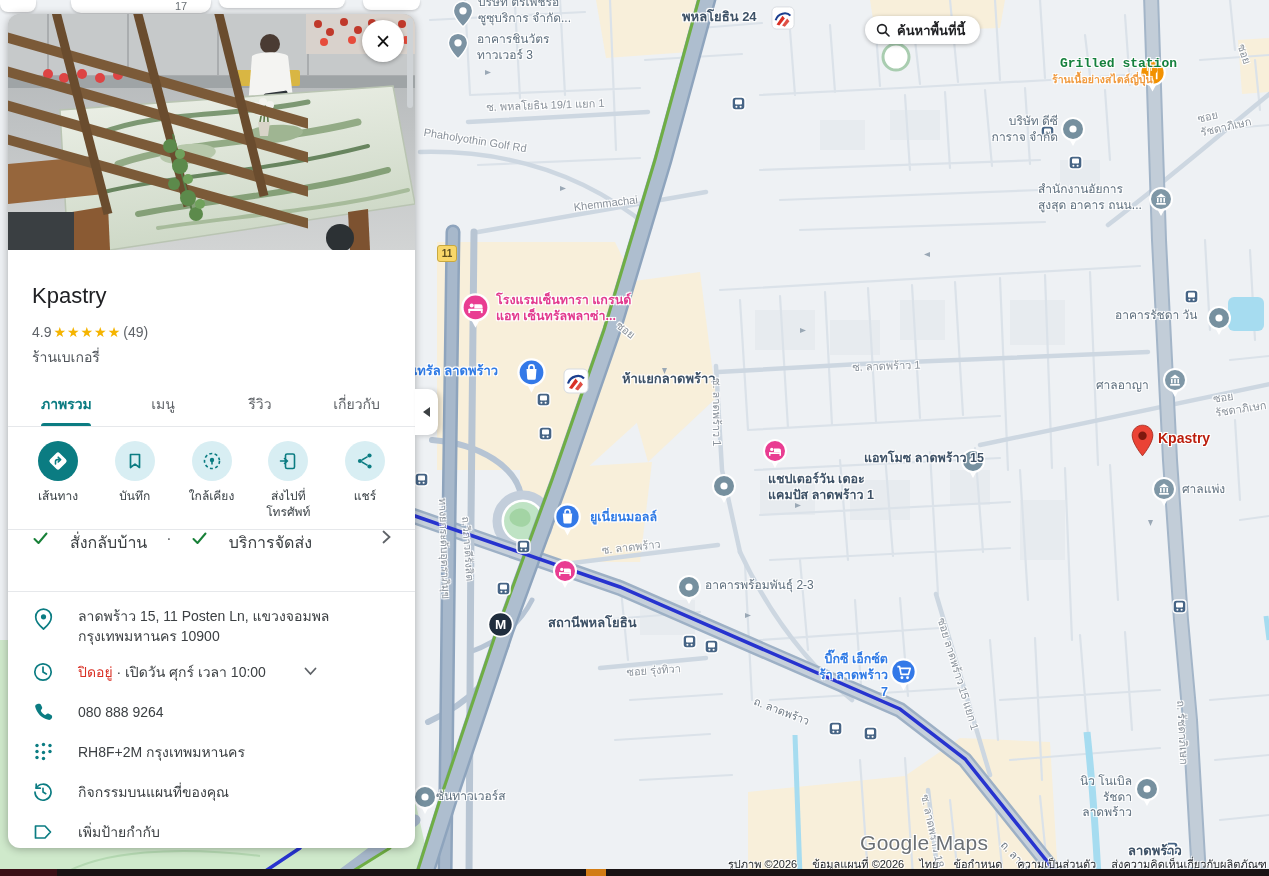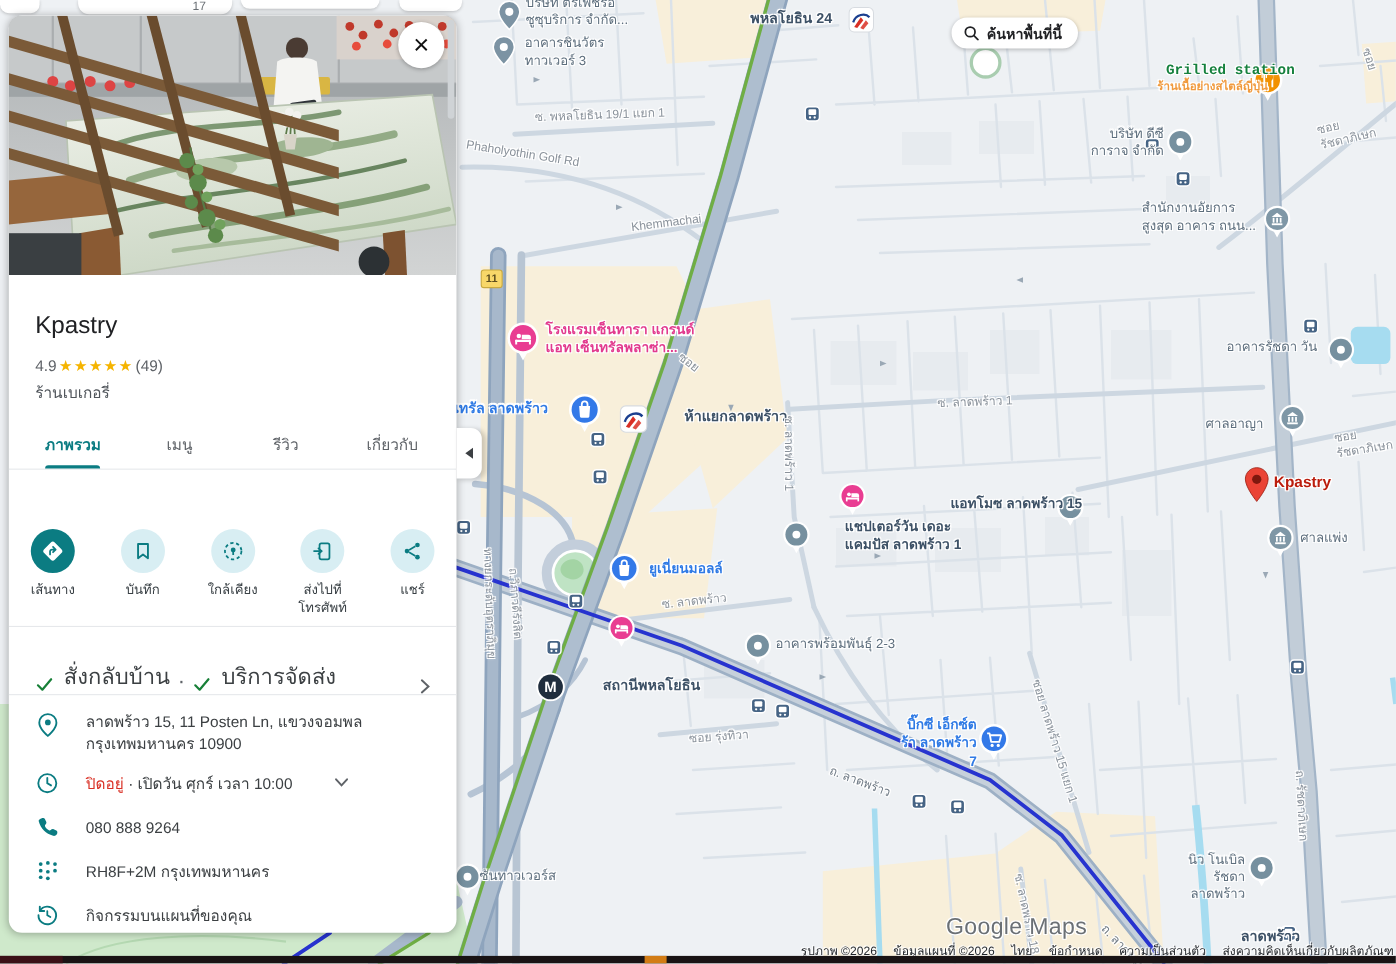--- a/index.html
+++ b/index.html
@@ -59,28 +59,28 @@
   .stars{color:#f5b400;font-size:14px;letter-spacing:1px;}
   .category{margin-top:6px;font-size:14px;color:#50555b;}
 
   .tabs{display:flex;margin-top:8px;border-bottom:1px solid #e6e8eb;padding:0 10px;}
   .tab{flex:1;position:relative;height:44px;display:flex;align-items:center;justify-content:center;
       font-size:14px;color:#5f6368;cursor:pointer;}
   .tab.active{color:#0b7c82;font-weight:700;text-align:right;}
   .tab .underline{position:absolute;bottom:0;left:50%;transform:translateX(-50%);width:50px;height:3px;
       background:#0b7c82;border-radius:3px 3px 0 0;}
 
-  .actions{display:flex;justify-content:space-between;padding:14px 8px 8px;margin-top:40px;}
+  .actions{display:flex;justify-content:space-between;padding:14px 18px 8px;}
   .action{width:64px;display:flex;flex-direction:column;align-items:center;cursor:pointer;}
   .acircle{width:40px;height:40px;border-radius:50%;background:#d8eef3;display:flex;align-items:center;justify-content:center;}
   .acircle.primary{background:#0b7c82;}
   .alabel{margin-top:8px;font-size:12px;color:#394045;text-align:center;line-height:1.3;}
 
   .divider{height:1px;background:#e6e8eb;margin:0;}
-  .srow{display:flex;align-items:flex-end;height:61px;padding:0 24px;font-size:20px;color:#3c4043;cursor:pointer;}
+  .srow{display:flex;align-items:flex-start;height:61px;padding:0 24px;font-size:16px;color:#3c4043;cursor:pointer;gap:12px;}
   .srow .gap{margin:0 7px;color:#5f6368;}
   .srow .spacer{flex:1;}
 
   .details{padding-top:11px;}
   .drow{display:flex;align-items:center;min-height:40px;padding:0 24px;gap:24px;font-size:14px;color:#3c4043;cursor:pointer;}
   .drow .dicon{width:22px;flex:none;display:flex;justify-content:center;}
   .drow.addr{align-items:flex-start;padding-top:3px;padding-bottom:6px;}
   .drow.addr .dicon{margin-top:2px;}
   .addr-text{line-height:20px;}
   .status-closed{color:#d93025;}

